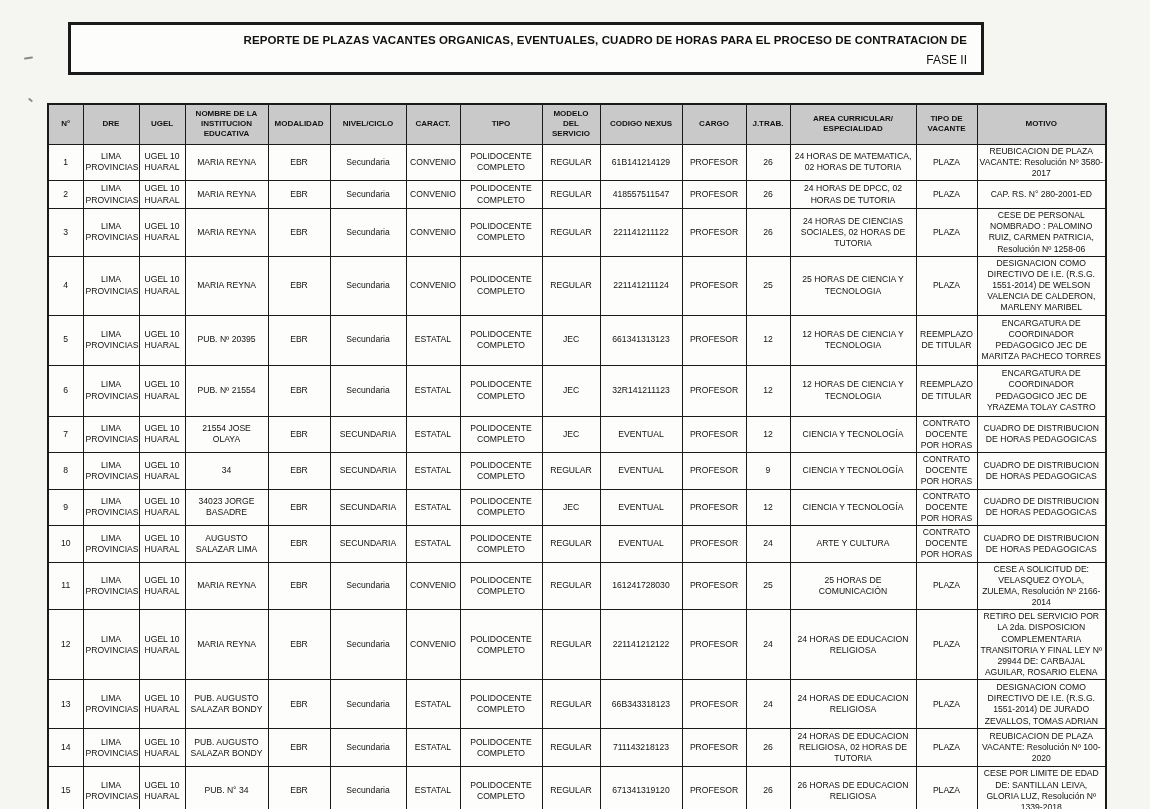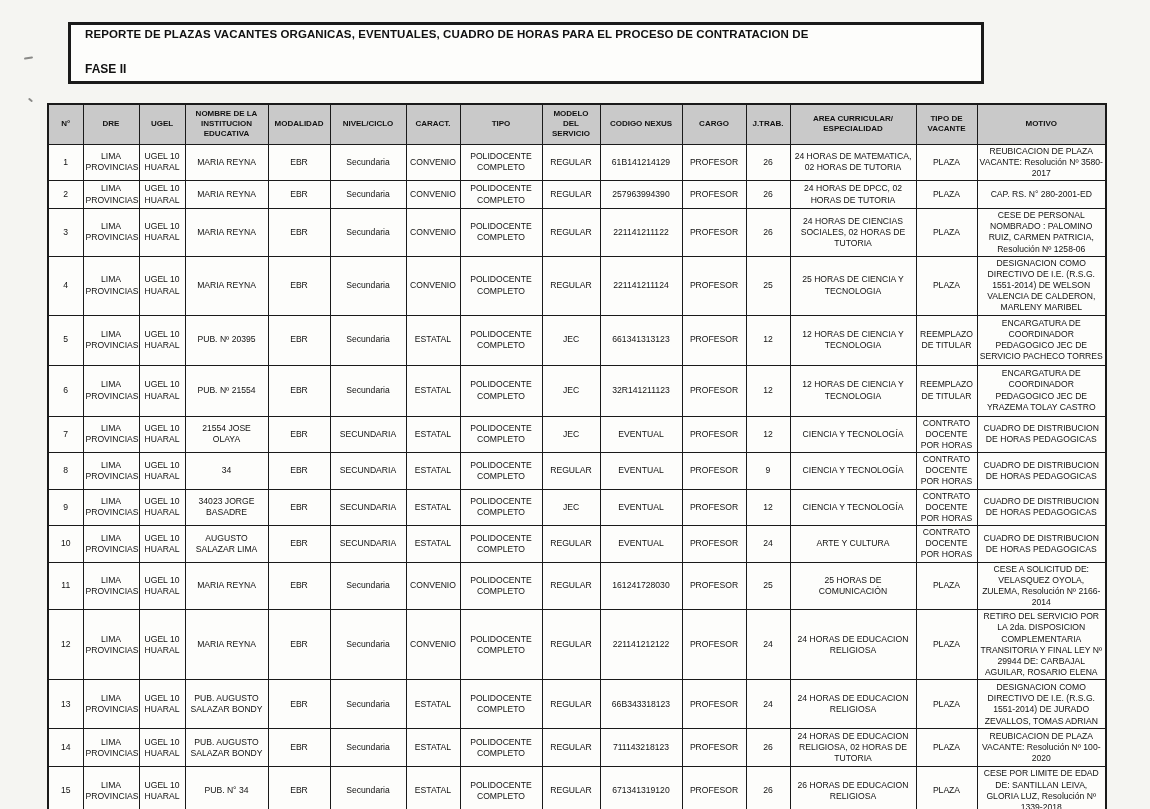--- a/index.html
+++ b/index.html
@@ -14,28 +14,28 @@
   body{
     width:1150px;height:809px;position:relative;overflow:hidden;
     background:var(--paper);
     font-family:"Liberation Sans", sans-serif;
     color:var(--ink);
   }
   .title-box{
     position:absolute;left:68px;top:22px;width:916px;
     background:var(--cell-bg);
     border:3px solid var(--border);
-    text-align:left;
-    padding:1px 14px 5px 14px;
+    text-align:right;
+    padding:7px 14px 5px 14px;
   }
   .title-line{
     font-weight:bold;font-size:11.5px;line-height:1.4;letter-spacing:0.1px;
   }
   .title-phase{
-    font-weight:bold;font-size:12px;margin-top:20px;line-height:1.2;
+    font-weight:normal;font-size:12px;margin-top:5px;line-height:1.2;
   }
   table.report{
     position:absolute;left:47px;top:103px;width:1058px;
     border-collapse:collapse;table-layout:fixed;
     border:2px solid var(--border);
   }
   .report th,.report td{
     border:1.5px solid var(--border);
     text-align:center;vertical-align:middle;
     padding:1px 2px;
@@ -141,21 +141,21 @@
       <tr>
         <td>2</td>
         <td>LIMA PROVINCIAS</td>
         <td>UGEL 10 HUARAL</td>
         <td>MARIA REYNA</td>
         <td>EBR</td>
         <td>Secundaria</td>
         <td>CONVENIO</td>
         <td>POLIDOCENTE COMPLETO</td>
         <td>REGULAR</td>
-        <td>257963994390</td>
+        <td>418557511547</td>
         <td>PROFESOR</td>
         <td>26</td>
         <td>24 HORAS DE DPCC, 02 HORAS DE TUTORIA</td>
         <td>PLAZA</td>
         <td>CAP. RS. N° 280-2001-ED</td>
       </tr>
       <tr>
         <td>3</td>
         <td>LIMA PROVINCIAS</td>
         <td>UGEL 10 HUARAL</td>
@@ -197,21 +197,21 @@
         <td>EBR</td>
         <td>Secundaria</td>
         <td>ESTATAL</td>
         <td>POLIDOCENTE COMPLETO</td>
         <td>JEC</td>
         <td>661341313123</td>
         <td>PROFESOR</td>
         <td>12</td>
         <td>12 HORAS DE CIENCIA Y TECNOLOGIA</td>
         <td>REEMPLAZO DE TITULAR</td>
-        <td>ENCARGATURA DE COORDINADOR PEDAGOGICO JEC DE SERVICIO PACHECO TORRES</td>
+        <td>ENCARGATURA DE COORDINADOR PEDAGOGICO JEC DE MARITZA PACHECO TORRES</td>
       </tr>
       <tr>
         <td>6</td>
         <td>LIMA PROVINCIAS</td>
         <td>UGEL 10 HUARAL</td>
         <td>PUB. Nº 21554</td>
         <td>EBR</td>
         <td>Secundaria</td>
         <td>ESTATAL</td>
         <td>POLIDOCENTE COMPLETO</td>

